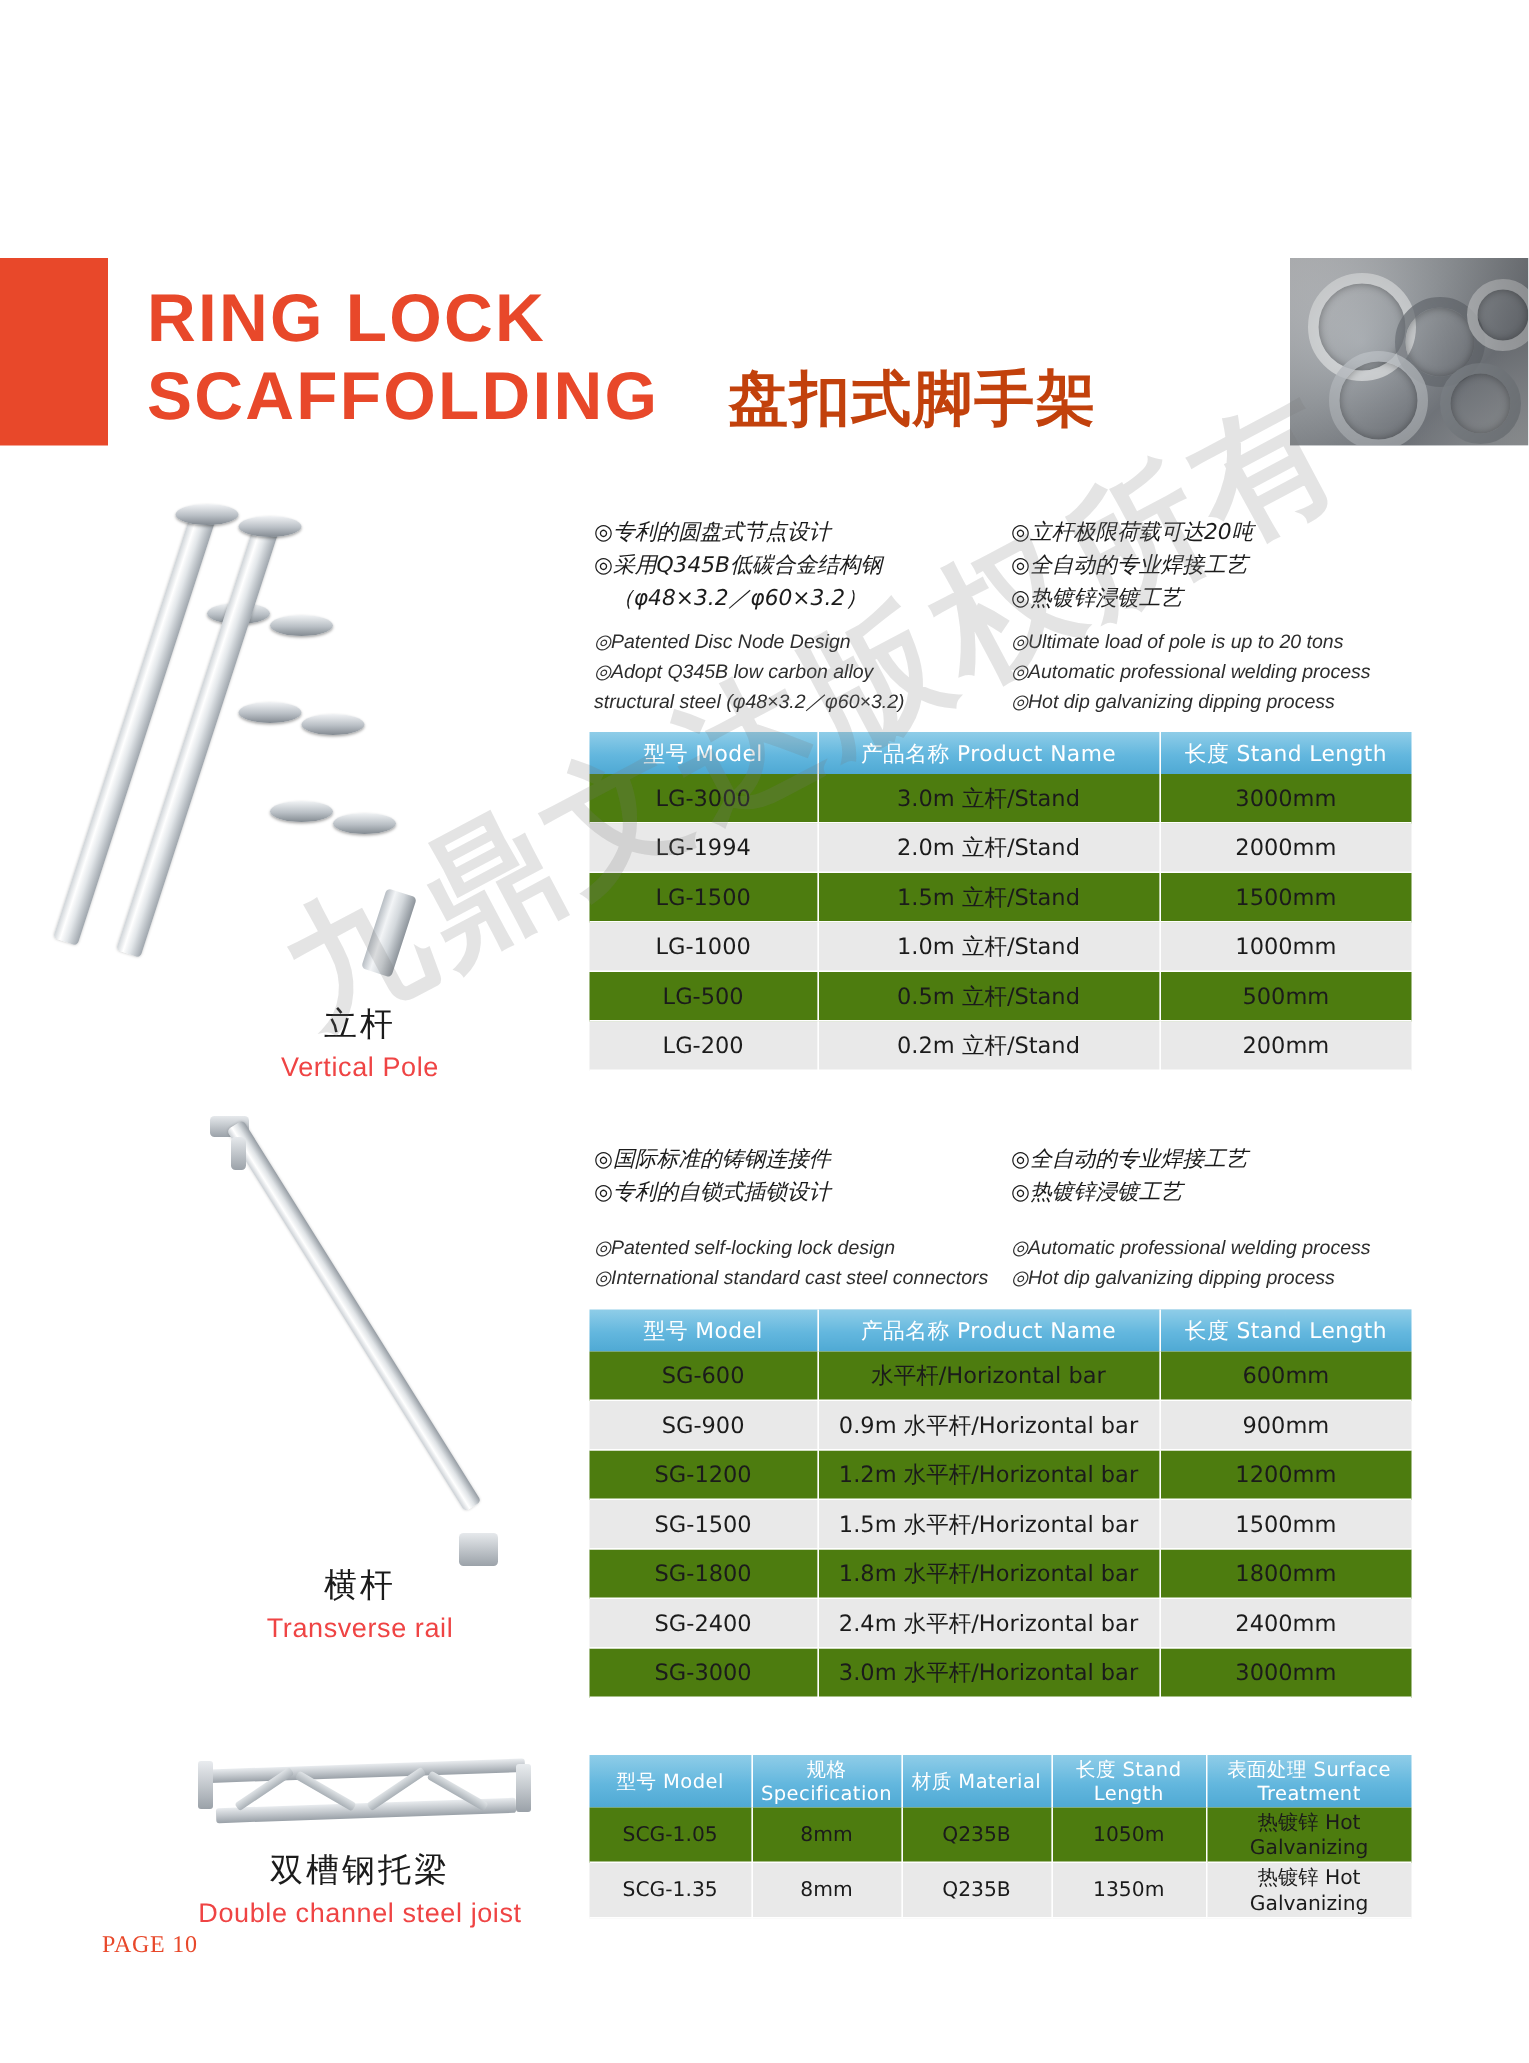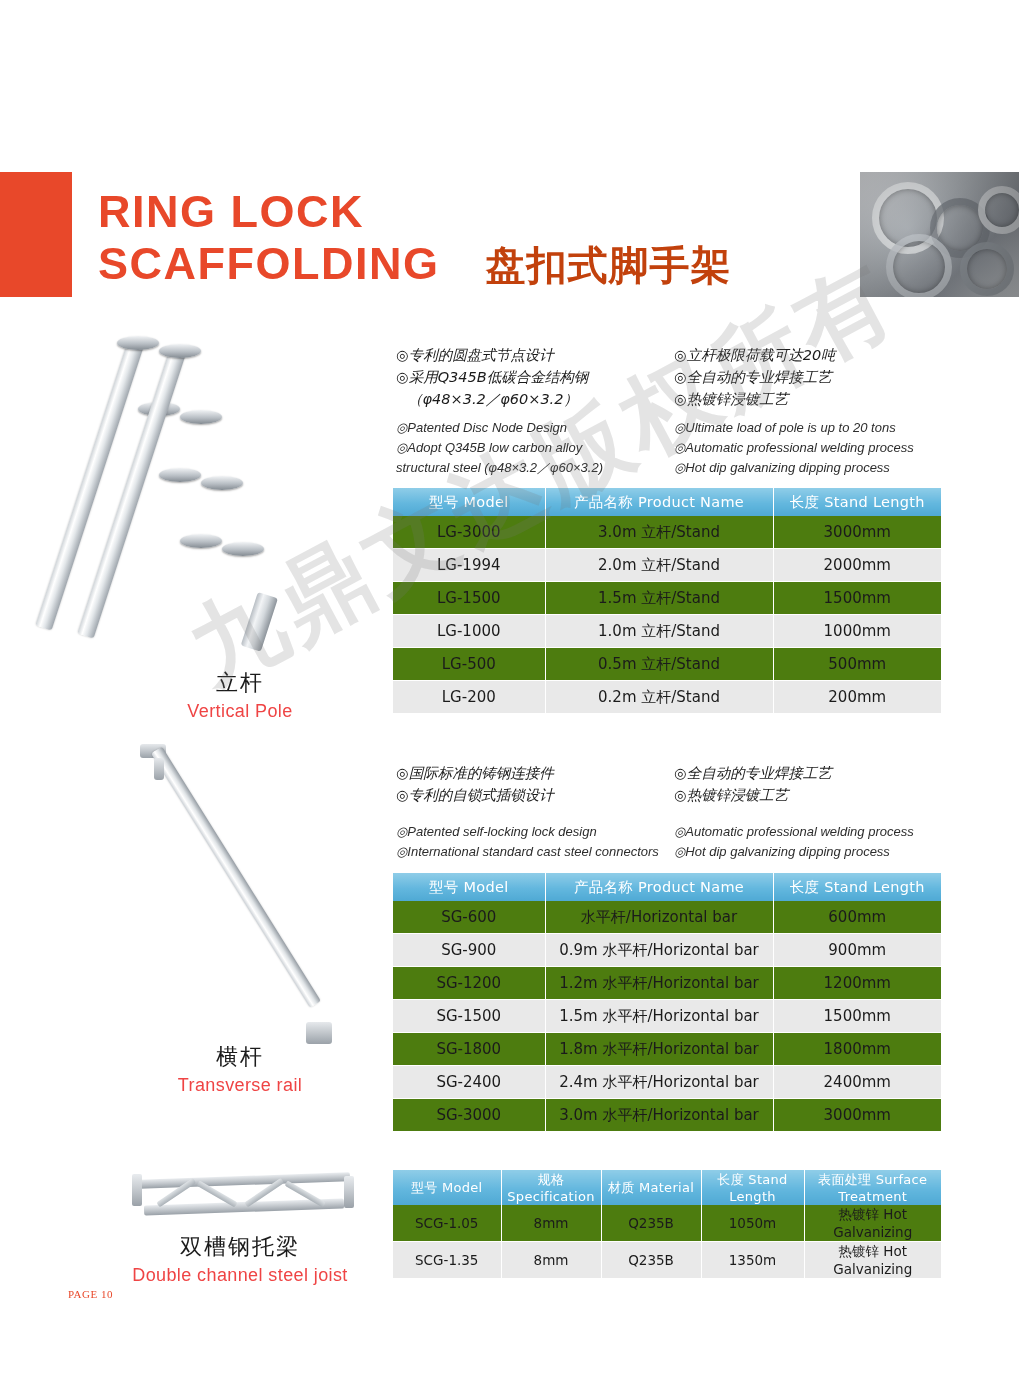--- a/index.html
+++ b/index.html
@@ -240,21 +240,21 @@
     line-height: 118px;
     pointer-events: none;
     white-space: nowrap;
   }
 
   
   .page-num {
     position: absolute;
     left: 68px;
     top: 1288px;
-    font-size: 11px;
+    font-size: 16px;
     color: #e8482a;
     font-family: "Liberation Serif", serif;
     letter-spacing: 0.5px;
   }
   .page-rule {
     position: absolute;
     left: 68px;
     top: 1282px;
     width: 80px;
     height: 1px;

